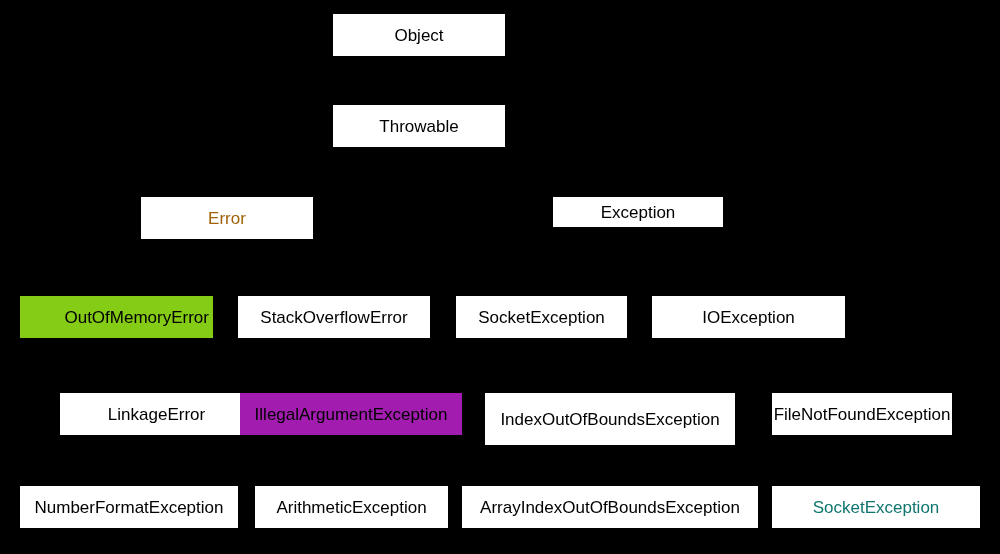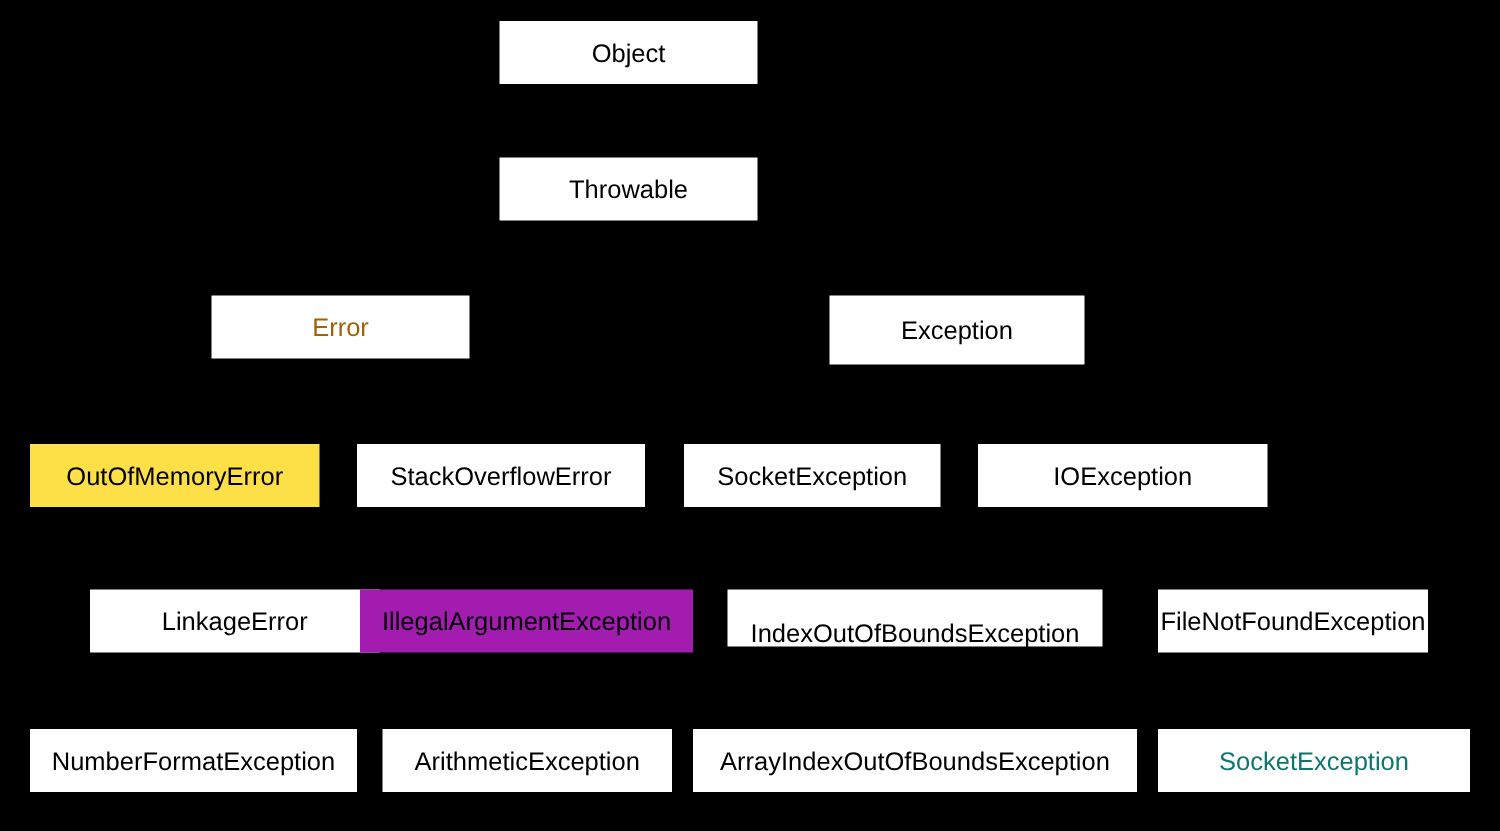--- a/index.html
+++ b/index.html
@@ -45,46 +45,46 @@
     </div>
     <div style="position: absolute; left: 0px; top: 0px; width: 100%; height: 100%;">
       <div class="node-box" style="left: 333px; top: 105px; width: 172px; height: 42px; background: rgb(255, 255, 255); color: rgb(0, 0, 0);">
         <span class="node-label">Throwable</span>
       </div>
     </div>
     <div style="position: absolute; left: 0px; top: 0px; width: 100%; height: 100%;">
       <div class="node-box" style="left: 141px; top: 197px; width: 172px; height: 42px; background: rgb(255, 255, 255); color: #a16207;">
         <span class="node-label">Error</span>
       </div>
-      <div class="node-box" style="left: 553px; top: 197px; width: 170px; height: 46px; background: rgb(255, 255, 255); color: rgb(0, 0, 0);">
+      <div class="node-box" style="left: 553px; top: 197px; width: 170px; height: 30px; background: rgb(255, 255, 255); color: rgb(0, 0, 0);">
         <span class="node-label">Exception</span>
       </div>
     </div>
     <div style="position: absolute; left: 0px; top: 0px; width: 100%; height: 100%;">
-      <div class="node-box" style="left: 20px; top: 296px; width: 193px; height: 42px; background: #fde047; color: rgb(0, 0, 0);">
+      <div class="node-box" style="left: 20px; top: 296px; width: 193px; height: 42px; background: #84cc16; color: rgb(0, 0, 0); justify-content: flex-end;">
         <span class="node-label">OutOfMemoryError</span>
       </div>
       <div class="node-box" style="left: 238px; top: 296px; width: 192px; height: 42px; background: rgb(255, 255, 255); color: rgb(0, 0, 0);">
         <span class="node-label">StackOverflowError</span>
       </div>
       <div class="node-box" style="left: 456px; top: 296px; width: 171px; height: 42px; background: rgb(255, 255, 255); color: rgb(0, 0, 0);">
         <span class="node-label">SocketException</span>
       </div>
       <div class="node-box" style="left: 652px; top: 296px; width: 193px; height: 42px; background: rgb(255, 255, 255); color: rgb(0, 0, 0);">
         <span class="node-label">IOException</span>
       </div>
     </div>
     <div style="position: absolute; left: 0px; top: 0px; width: 100%; height: 100%;">
       <div class="node-box" style="left: 20px; top: 393px; width: 193px; height: 42px; background: rgb(255, 255, 255); color: rgb(0, 0, 0); margin-left: 40px;">
         <span class="node-label">LinkageError</span>
       </div>
       <div class="node-box" style="left: 240px; top: 393px; width: 222px; height: 42px; background: #a21caf; color: rgb(0, 0, 0);">
         <span class="node-label">IllegalArgumentException</span>
       </div>
-      <div class="node-box" style="left: 485px; top: 393px; width: 250px; height: 38px; background: rgb(255, 255, 255); color: rgb(0, 0, 0); align-items: flex-end;">
+      <div class="node-box" style="left: 485px; top: 393px; width: 250px; height: 52px; background: rgb(255, 255, 255); color: rgb(0, 0, 0);">
         <span class="node-label">IndexOutOfBoundsException</span>
       </div>
       <div class="node-box" style="left: 772px; top: 393px; width: 180px; height: 42px; background: rgb(255, 255, 255); color: rgb(0, 0, 0);">
         <span class="node-label">FileNotFoundException</span>
       </div>
     </div>
     <div style="position: absolute; left: 0px; top: 0px; width: 100%; height: 100%;">
       <div class="node-box" style="left: 20px; top: 486px; width: 218px; height: 42px; background: rgb(255, 255, 255); color: rgb(0, 0, 0);">
         <span class="node-label">NumberFormatException</span>
       </div>

